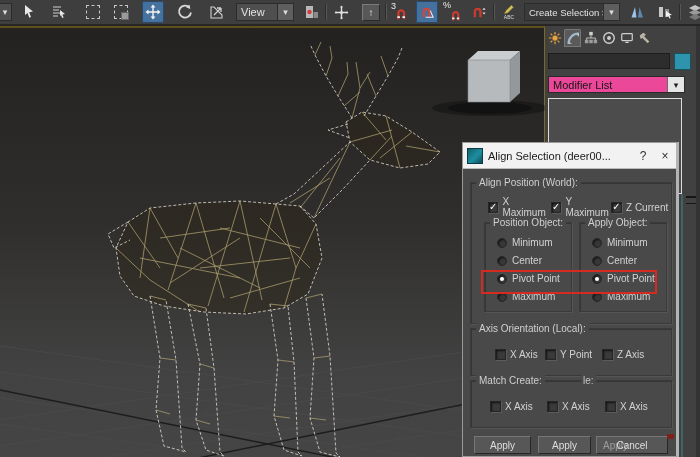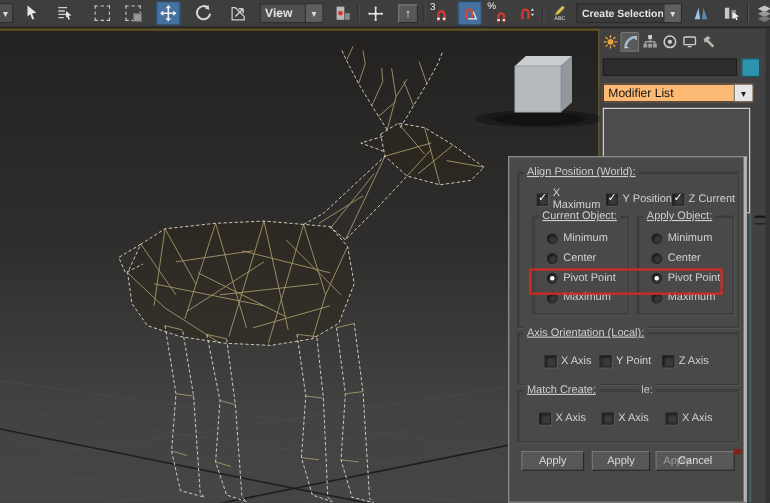--- a/index.html
+++ b/index.html
@@ -8,21 +8,21 @@
        -webkit-font-smoothing:antialiased;}
   
   .toolbar{position:absolute;left:0;top:0;width:700px;height:26px;background:#3e3e3e;
            border-bottom:2px solid #262626;display:flex;align-items:center;box-sizing:border-box;}
   .tbtn{width:22px;height:22px;flex:0 0 auto;display:flex;align-items:center;justify-content:center;
         color:#d8d8d8;font-size:13px;border-radius:2px;position:relative;}
   .tbtn.active{background:#44719e;box-shadow:inset 0 0 0 1px #2b4a6b;}
   .tsep{width:1px;height:16px;background:#2c2c2c;border-right:1px solid #575757;margin:0 3px;flex:0 0 auto;}
   .combo{height:18px;background:#4f4f4f;border:1px solid #2c2c2c;display:flex;align-items:center;
          box-sizing:border-box;flex:0 0 auto;}
-  .combo .ctext{font-size:11px;color:#e4e4e4;padding:0 4px;white-space:nowrap;overflow:hidden;font-weight:bold;}
+  .combo .ctext{font-size:11px;color:#e4e4e4;padding:0 4px;white-space:nowrap;overflow:hidden;}
   .combo .cchev{width:15px;height:100%;background:#5e5e5e;border-left:1px solid #2c2c2c;color:#ddd;
                 display:flex;align-items:center;justify-content:center;font-size:9px;}
   .dashedsq{width:12px;height:12px;border:1px dashed #c8c8c8;display:block;position:relative;}
   .dashedsq .inner{position:absolute;right:-2px;bottom:-2px;width:6px;height:6px;background:#9a9a9a;border:1px solid #666;}
   .mini{font-size:9px;color:#eee;line-height:1;}
   .kbd{width:16px;height:15px;background:#585858;border:1px solid #7a7a7a;border-bottom-color:#2a2a2a;
        border-right-color:#2a2a2a;display:flex;align-items:center;justify-content:center;font-size:10px;color:#eee;}
   
   .viewport{position:absolute;left:0;top:26px;width:545px;height:431px;
             background:linear-gradient(#232220 0%,#2f2e2c 45%,#424242 80%,#454545 100%);
@@ -30,39 +30,39 @@
   .viewport svg{display:block;}
   
   .cpanel{position:absolute;left:545px;top:26px;width:155px;height:431px;background:#414141;}
   .cpanel .edge{position:absolute;right:0;top:0;width:4px;height:431px;background:#333;}
   .ptabs{position:absolute;left:1px;top:3px;display:flex;gap:1px;}
   .ptab{width:17px;height:18px;display:flex;align-items:center;justify-content:center;border-radius:2px 2px 0 0;}
   .ptab.active{background:#5a5a5a;box-shadow:inset 0 0 0 1px #777;}
   .namefield{position:absolute;left:3px;top:27px;width:122px;height:16px;background:#2d2d2d;
              border:1px solid #1e1e1e;color:#ddd;font-size:10px;box-sizing:border-box;}
   .swatch{position:absolute;left:129px;top:27px;width:17px;height:17px;background:#2e93ad;border:1px solid #17525f;box-sizing:border-box;}
-  .modcombo{position:absolute;left:3px;top:50px;width:137px;height:17px;background:#fdba74;border:1px solid #2a2a2a;
+  .modcombo{position:absolute;left:3px;top:50px;width:137px;height:17px;background:#ec4899;border:1px solid #2a2a2a;
             display:flex;align-items:center;box-sizing:border-box;}
   .modcombo .ctext{font-size:11px;color:#141414;padding:0 4px;flex:1;}
   .modcombo .cchev{width:16px;height:100%;background:#e6e6e6;border-left:1px solid #6a6a6a;color:#222;
                    display:flex;align-items:center;justify-content:center;font-size:9px;}
   .modstack{position:absolute;left:3px;top:72px;width:134px;height:96px;background:#4c4c4c;border:1px solid #dcdcdc;box-sizing:border-box;}
   .tealline{position:absolute;left:136px;top:168px;width:2px;height:263px;background:#3f6467;}
   .scrollmark{position:absolute;left:141px;top:170px;width:10px;height:5px;border-top:2px solid #161616;border-bottom:1px solid #161616;}
   
   .dialog{position:absolute;left:462px;top:142px;width:217px;height:315px;box-sizing:border-box;
           border:1px solid #9a9a9a;border-right:3px solid #b4b4b4;background:#494949;z-index:10;}
   .dlg-title{height:25px;background:#f2f2f2;display:flex;align-items:center;border-bottom:1px solid #bbb;}
   .dlg-ico{width:14px;height:14px;margin:0 5px 0 4px;background:linear-gradient(135deg,#12616e 0%,#1d8fa0 55%,#0d4b56 100%);
            border:1px solid #0a3a42;flex:0 0 auto;}
   .dlg-title-text{font-size:11px;color:#1a1a1a;flex:1;white-space:nowrap;overflow:hidden;}
   .dlg-help,.dlg-close{width:22px;text-align:center;font-size:12px;color:#333;flex:0 0 auto;}
   .dlg-body{position:relative;height:289px;font-size:10px;color:#d2d2d2;}
   .grp{position:absolute;border:1px solid #3a3a3a;box-shadow:1px 1px 0 rgba(255,255,255,.07),inset 1px 1px 0 rgba(0,0,0,.25);}
-  .lg{position:absolute;top:-6px;left:5px;background:#494949;padding:0 3px;font-size:10px;color:#cfcfcf;white-space:nowrap;text-decoration:underline;}
+  .lg{position:absolute;top:-6px;left:5px;background:#494949;padding:0 3px;font-size:10px;color:#cfcfcf;white-space:nowrap;}
   .cbrow{position:absolute;display:flex;align-items:center;}
   .cbitem{display:flex;align-items:center;gap:4px;}
   .cb{width:11px;height:11px;background:#3a3a3a;border:1px solid #262626;box-shadow:inset 1px 1px 2px rgba(0,0,0,.7),1px 1px 0 rgba(255,255,255,.1);
       display:flex;align-items:center;justify-content:center;color:#fff;font-size:10px;line-height:1;box-sizing:border-box;}
   .rditem{position:absolute;display:flex;align-items:center;gap:5px;}
   .rd{width:10px;height:10px;border-radius:50%;background:#383838;border:1px solid #262626;
       box-shadow:inset 1px 1px 2px rgba(0,0,0,.7);position:relative;box-sizing:border-box;}
   .rd.sel::after{content:"";position:absolute;left:2px;top:2px;width:4px;height:4px;border-radius:50%;background:#fff;}
   .redbox{position:absolute;left:18px;top:101px;width:176px;height:24px;border:2px solid #d42a20;z-index:5;box-sizing:border-box;}
   .btn{position:absolute;height:18px;background:#575757;border:1px solid #767676;border-bottom-color:#262626;border-right-color:#262626;
@@ -294,42 +294,48 @@
     <span class="ctext">Modifier List</span>
     <span class="cchev">▾</span>
   </div>
   <div class="modstack"></div>
   <div class="tealline"></div>
   <div class="scrollmark"></div>
   <div class="edge"></div>
 </div>
 
 <div class="dialog">
+  <div class="dlg-title">
+    <span class="dlg-ico"></span>
+    <span class="dlg-title-text">Align Selection (deer00...</span>
+    <span class="dlg-help">?</span>
+    <span class="dlg-close">×</span>
+  </div>
   <div class="dlg-body">
 
     <div class="grp" style="left:7px;top:13px;width:200px;height:140px;">
       <span class="lg">Align Position (World):</span>
     </div>
     <div class="cbrow" style="left:25px;top:27px;gap:0;">
       <label class="cbitem" style="width:63px;">
         <span class="cb">✓</span>
         <span>X Maximum</span>
       </label>
       <label class="cbitem" style="width:60px;">
         <span class="cb">✓</span>
-        <span>Y Position</span>
+        <span>Y Maximum</span>
       </label>
       <label class="cbitem">
         <span class="cb">✓</span>
         <span>Z Current</span>
       </label>
     </div>
 
     <div class="grp" style="left:21px;top:53px;width:86px;height:88px;">
-      <span class="lg">Current Object:</span>
+      <span class="lg">Position Object:</span>
       <div class="rditem" style="left:12px;top:14px;">
         <span class="rd"></span>
           <span>Minimum</span>
       </div>
       <div class="rditem" style="left:12px;top:32px;">
         <span class="rd"></span>
           <span>Center</span>
       </div>
       <div class="rditem" style="left:12px;top:50px;">
         <span class="rd sel"></span>

